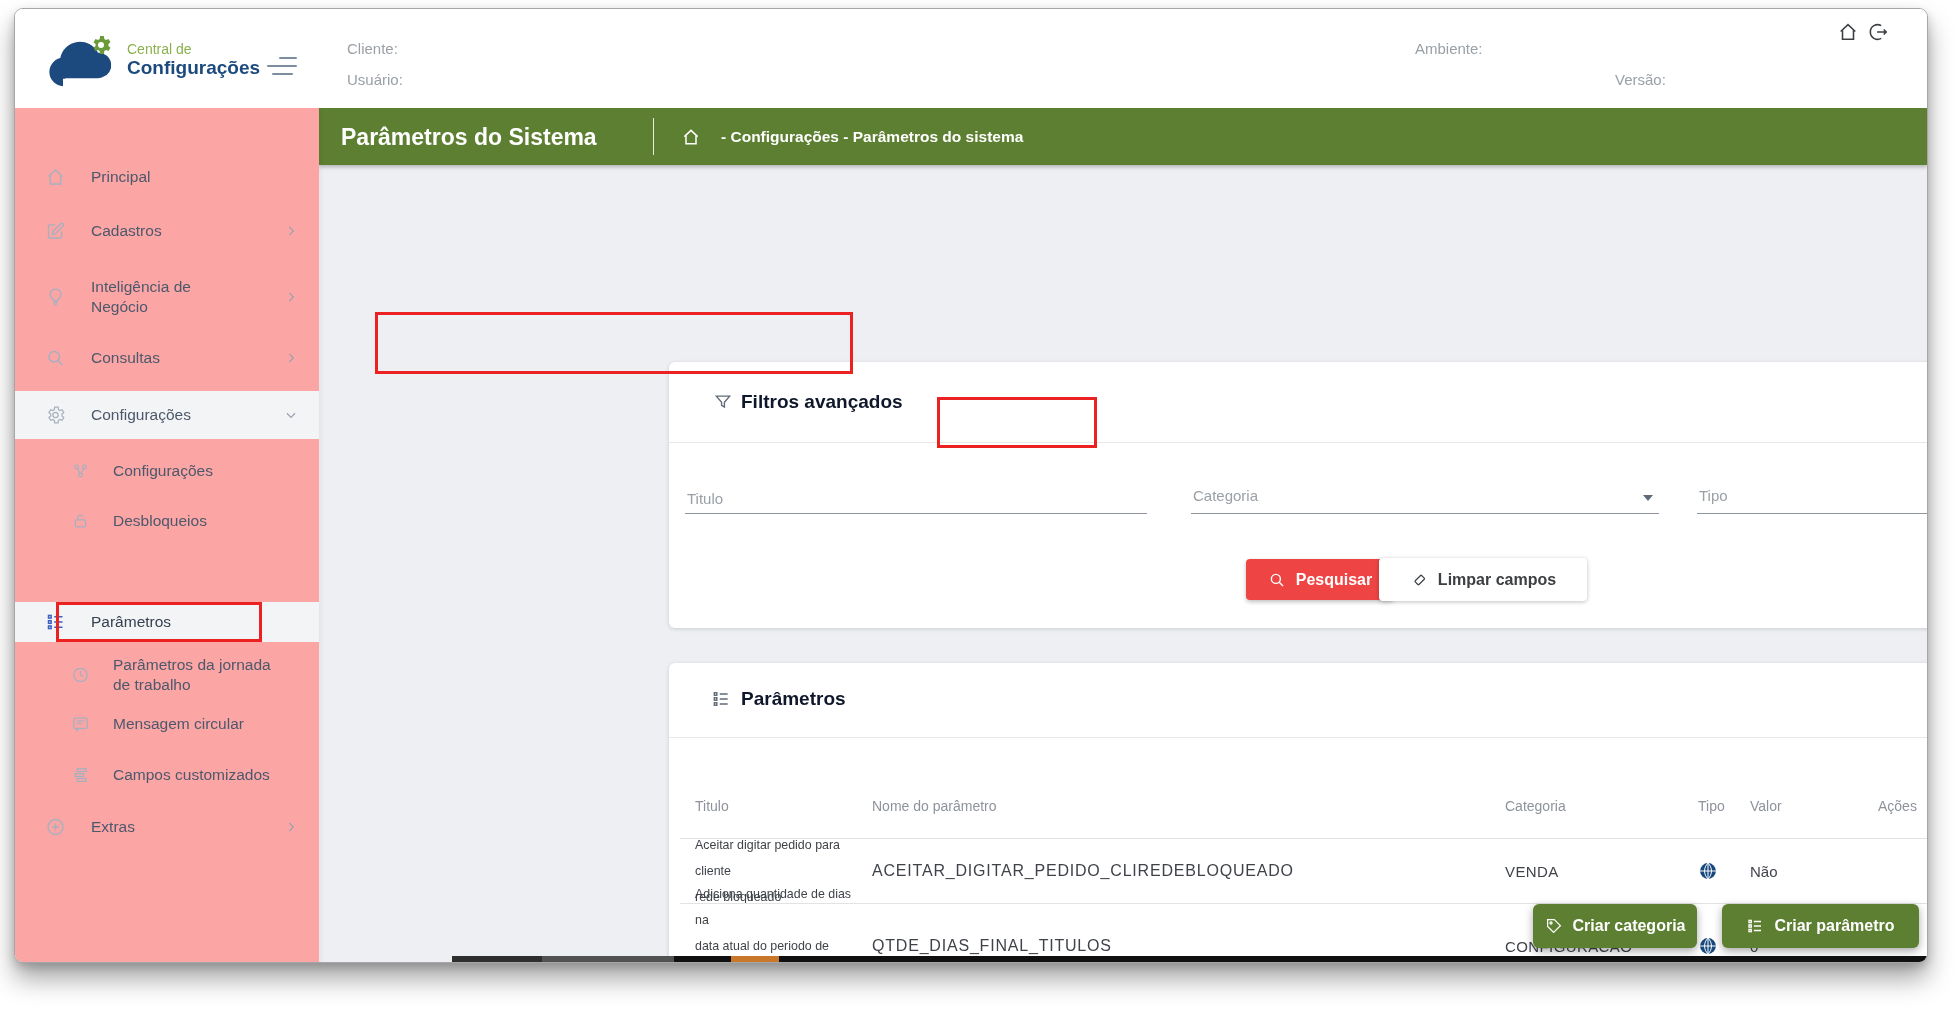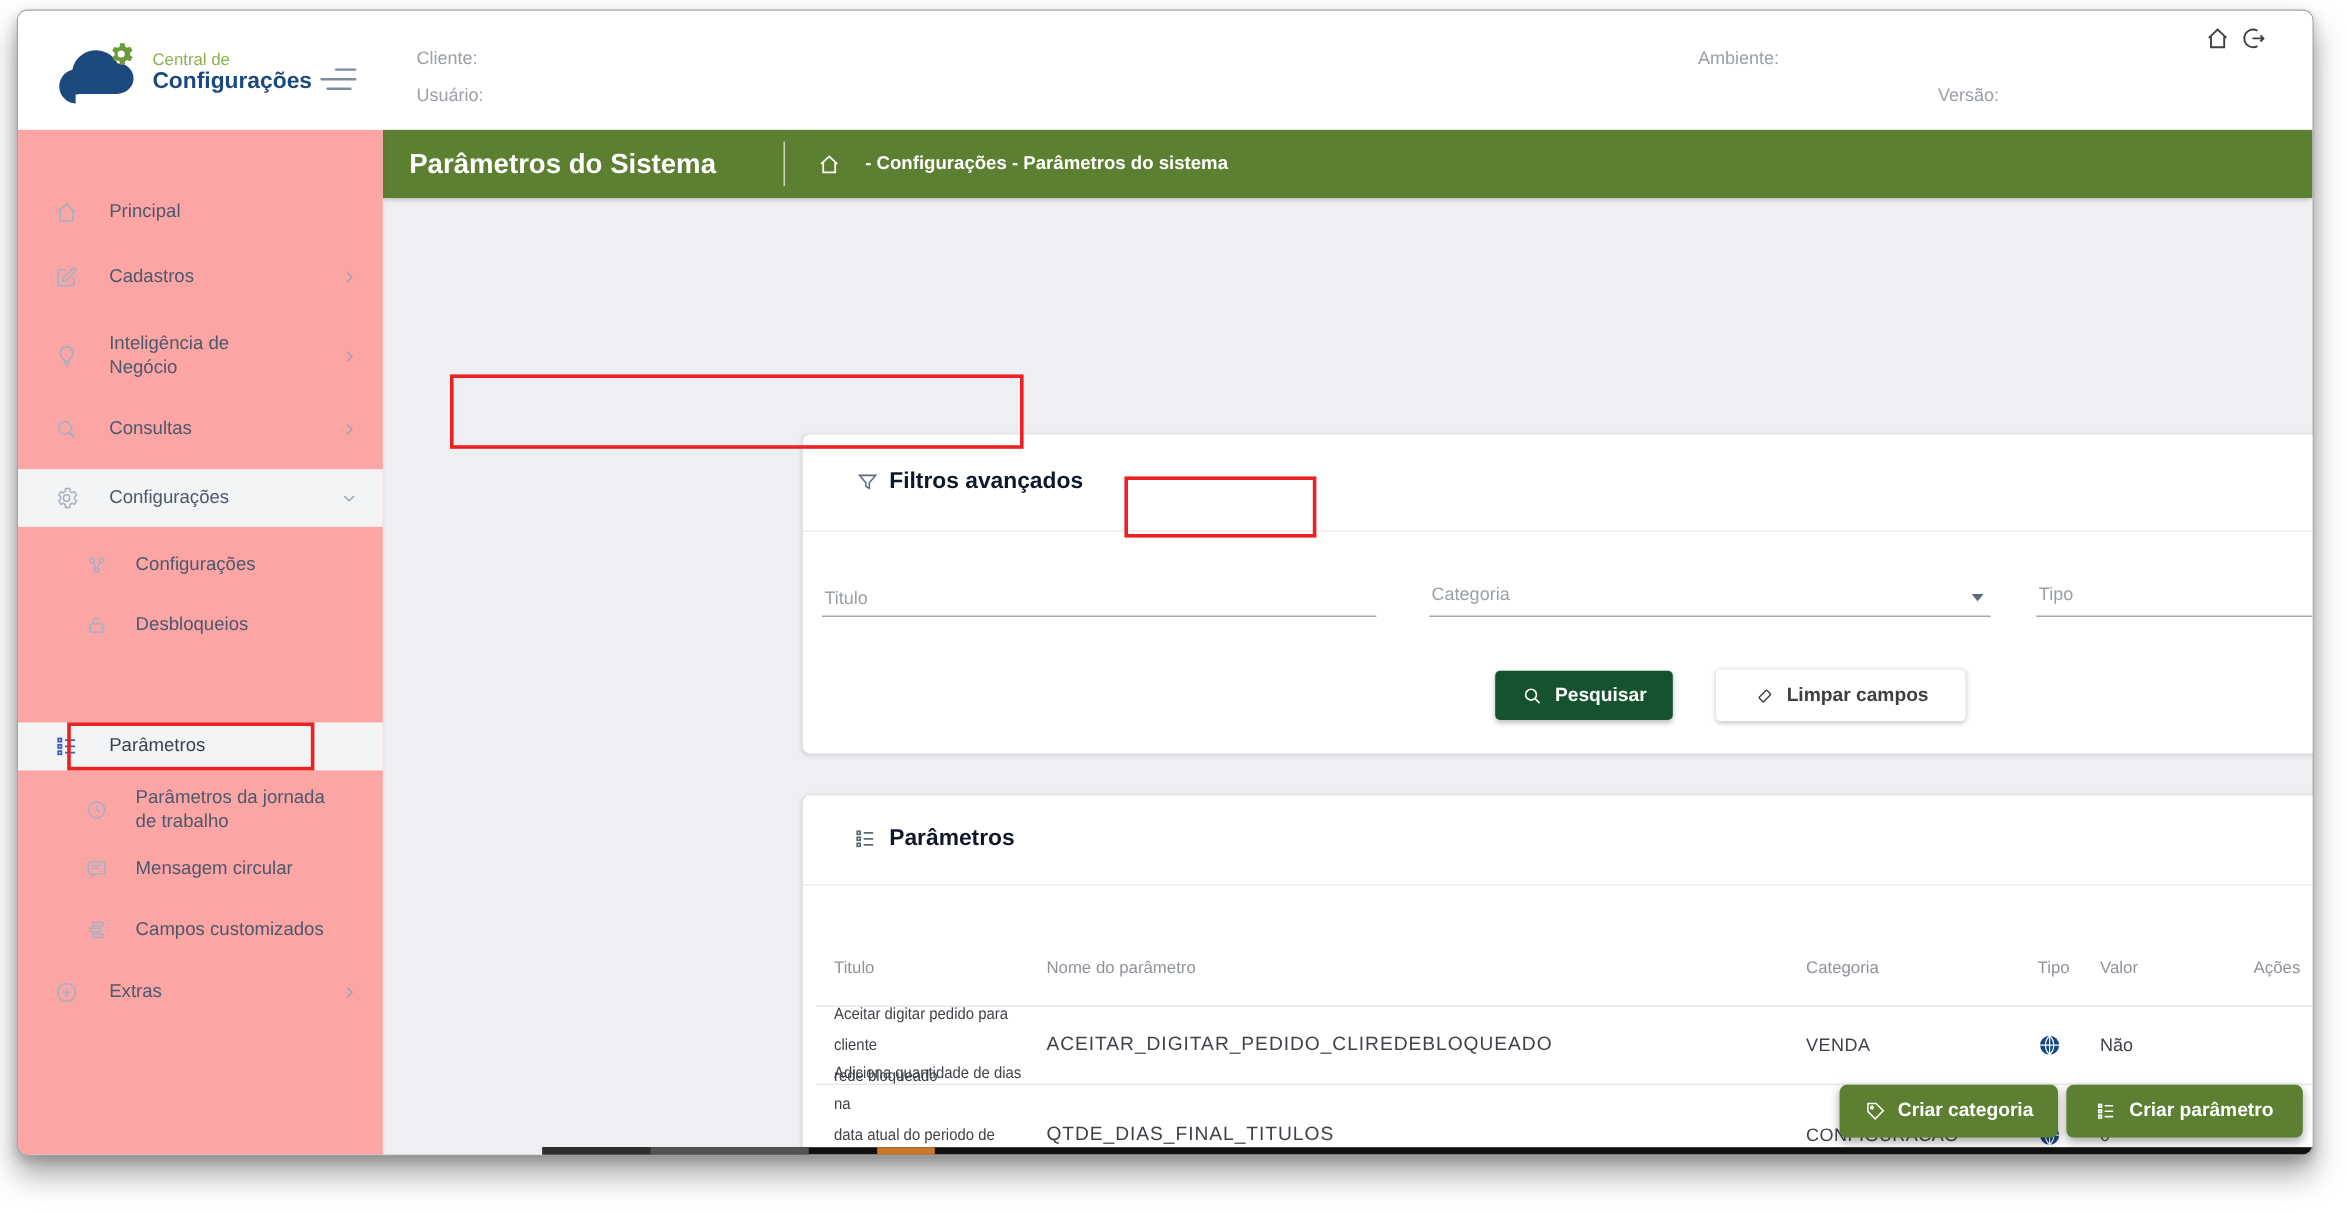--- a/index.html
+++ b/index.html
@@ -60,38 +60,38 @@
   .mat-field { position:absolute; height:46px; border-bottom:1px solid #8f959c; cursor:text; }
   .mat-field input { position:absolute; left:2px; bottom:6px; width:95%; border:none; outline:none; font-size:15px;
                      font-family:"Liberation Sans", sans-serif; color:#3c4043; background:transparent; }
   .mat-field input::placeholder { color:#9aa0a6; opacity:1; }
   .mat-label { position:absolute; left:2px; bottom:9px; font-size:15px; color:#9aa0a6; }
   .caret { position:absolute; right:6px; bottom:12px; width:0; height:0; border-left:5.5px solid transparent;
            border-right:5.5px solid transparent; border-top:6px solid #5f6a77; }
 
   .btn { position:absolute; display:flex; align-items:center; justify-content:center; gap:10px; border-radius:4px;
          font-size:16px; font-weight:600; cursor:pointer; }
-  .btn-primary { background:#14532d; color:#fff; box-shadow:0 2px 4px rgba(0,0,0,.25); }
+  .btn-primary { background:#ef4444; color:#fff; box-shadow:0 2px 4px rgba(0,0,0,.25); }
   .btn-plain { background:#fff; color:#3c4043; box-shadow:0 1px 4px rgba(0,0,0,.25); }
   .btn-green { background:#5d7f31; color:#fff; border-radius:6px; box-shadow:0 3px 8px rgba(0,0,0,.35); z-index:30; }
   .btn .bicon { width:18px; height:18px; }
 
   
   .th { position:absolute; top:0; font-size:14px; color:#8e939b; }
   .trow { position:absolute; left:11px; width:1470px; border-top:1px solid #e3e3e3; }
   .cell { position:absolute; top:50%; transform:translateY(-50%); font-size:15px; color:#3f4349; }
   .cell.titulo { left:15px; width:178px; white-space:pre-line; line-height:26px; font-size:13.5px;
                  transform:translateY(-50%) scaleX(.92); transform-origin:0 50%; }
   .cell.nome { left:192px; font-size:16px; letter-spacing:.8px; color:#3f4349; white-space:nowrap; }
   .cell.categoria { left:825px; letter-spacing:.4px; }
   .cell.tipo { left:1018px; width:20px; height:20px; }
   .cell.valor { left:1070px; }
 
   
-  .fab-cat { left:1518px; top:895px; width:182px; height:44px;align-items:center; }
+  .fab-cat { left:1518px; top:895px; width:164px; height:44px;align-items:center; }
   .fab-par { left:1707px; top:895px; width:197px; height:44px; }
 
   
   .bstrip { position:absolute; left:437px; right:0; top:947px; height:8px; background:#101010; z-index:35; }
   .bstrip .seg { position:absolute; top:0; height:8px; }
 
   
   .annotation { position:absolute; border:3px solid #ec2121; z-index:40; pointer-events:none; }
   .anno-sidebar { left:41px; top:593px; width:206px; height:40px; }
   .anno-input { left:360px; top:303px; width:478px; height:62px; }
@@ -347,21 +347,21 @@
       <button class="btn btn-primary" style="left:577px; top:197px; width:148px; height:41px; border:none;">
         <span class="bicon">
               <svg viewBox="0 0 24 24" fill="none" stroke="#fff" stroke-width="1.9">
                 <circle cx="10.5" cy="10.5" r="6"></circle>
                 <path d="M15 15l5 5"></path>
               </svg>
             </span>
         <span>Pesquisar</span>
       </button>
 
-      <button class="btn btn-plain" style="left:761px; top:196px; width:208px; height:43px; border:none;">
+      <button class="btn btn-plain" style="left:710px; top:196px; width:208px; height:43px; border:none;">
         <span class="bicon">
               <svg viewBox="0 0 24 24" fill="none" stroke="#3c4043" stroke-width="1.6">
                 <rect x="7" y="8.5" width="12" height="7" rx="1" transform="rotate(-45 13 12)"></rect>
               </svg>
             </span>
         <span>Limpar campos</span>
       </button>
     </section>
 
     <section class="card table-card">

